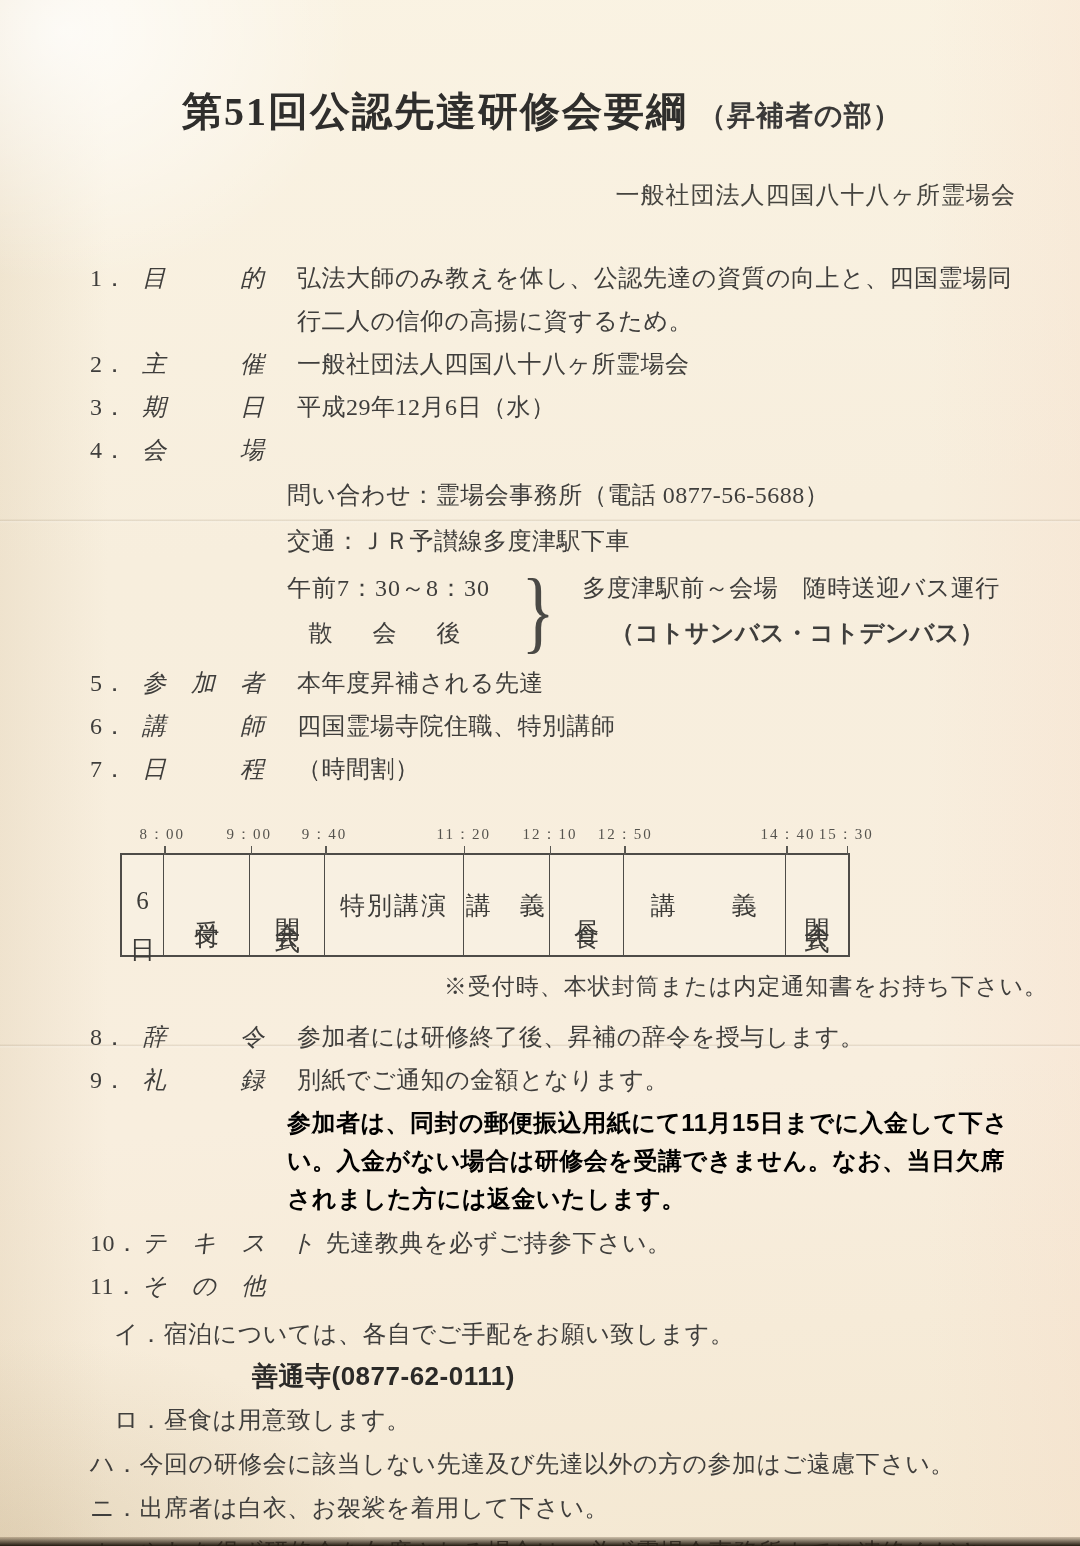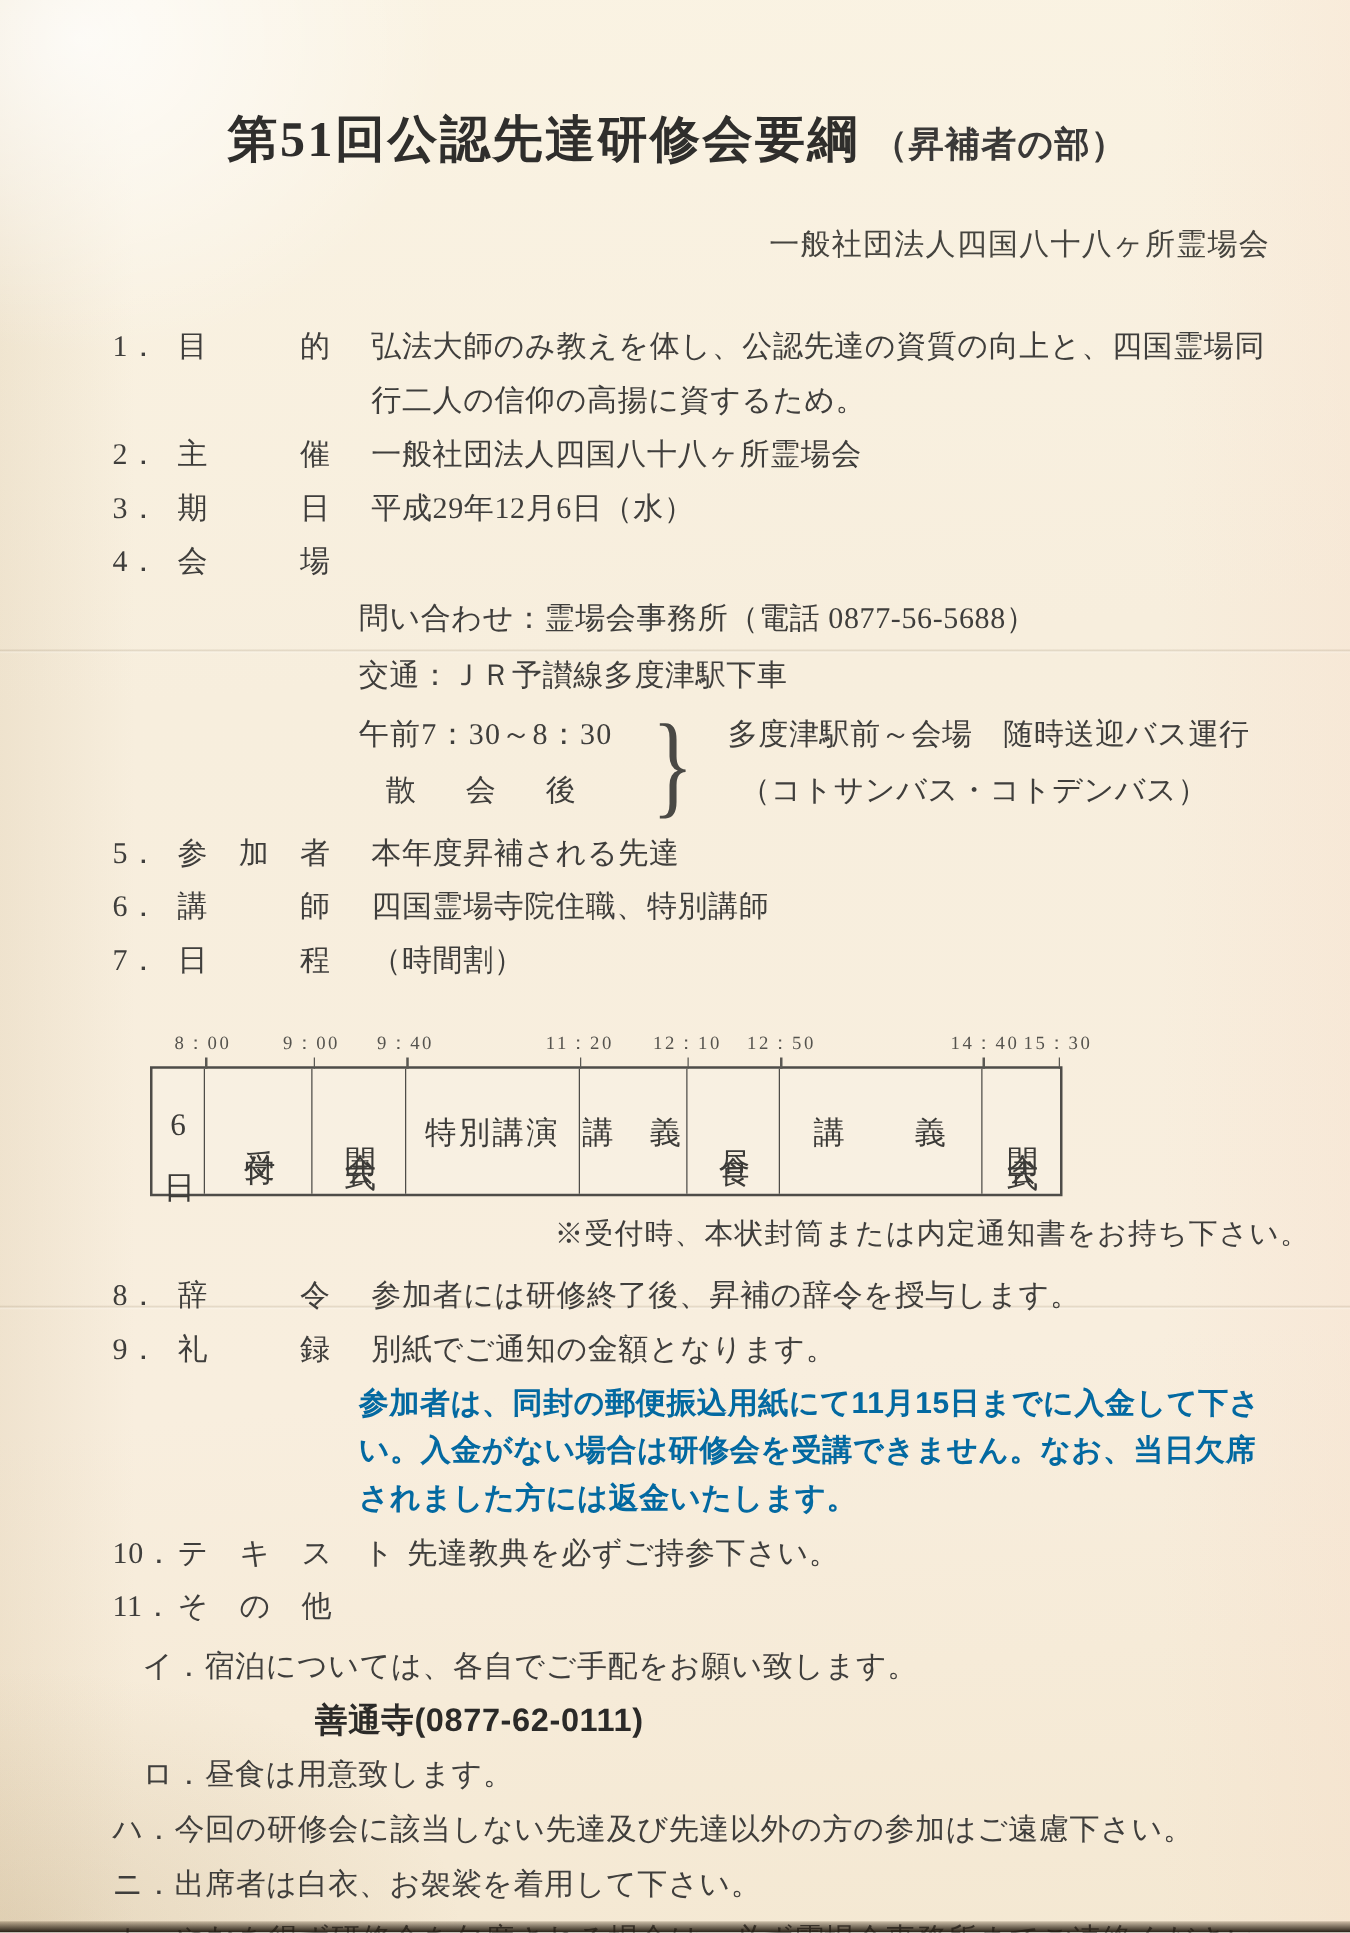--- a/index.html
+++ b/index.html
@@ -29,45 +29,45 @@
   .content{position:absolute;inset:0;padding:84px 32px 0 90px;box-sizing:border-box;}
 
   .title-row{margin:0 0 0 92px;white-space:nowrap;}
   .title-main{font-size:40px;font-weight:bold;letter-spacing:2px;color:#2f2e2c;}
   .title-note{font-size:28px;font-weight:bold;letter-spacing:1px;color:#3a3938;margin-left:10px;}
   .org-line{margin:40px 32px 0 0;text-align:right;font-size:24px;letter-spacing:1px;color:#45443f;}
 
   .items{margin-top:46px;}
   .item{display:flex;align-items:flex-start;font-size:24px;line-height:43px;letter-spacing:0.5px;}
   .item .no{flex:0 0 52px;}
-  .item .label{flex:0 0 145px;white-space:nowrap;margin-right:10px;font-weight:500;}
+  .item .label{flex:0 0 145px;white-space:nowrap;margin-right:10px;font-weight:500;font-style:italic;}
   .item .text{max-width:730px;}
   .indent-block{margin-left:197px;font-size:24px;line-height:46px;letter-spacing:0.5px;}
   .bus-row{display:flex;align-items:center;margin-left:197px;margin-top:2px;}
   .bus-left{font-size:24px;line-height:45px;letter-spacing:1px;}
   .bus-left .l2{text-align:center;letter-spacing:8px;}
   .brace{font-size:92px;font-weight:200;color:#4a4945;margin:0 22px 0 26px;transform:scaleX(0.75);line-height:90px;}
   .bus-right{font-size:24px;line-height:45px;letter-spacing:0.5px;}
-  .bus-right .r2{margin-left:10px;}
+  .bus-right .r2{margin-left:28px;font-weight:bold;}
 
   .schedule-wrap{position:relative;margin:34px 0 0 30px;width:730px;}
   .time-row{position:relative;height:22px;font-size:15px;color:#55534e;}
   .time-row .time{position:absolute;transform:translateX(-50%);letter-spacing:2px;white-space:nowrap;}
   .grid{position:relative;margin-top:6px;display:flex;height:100px;border:2px solid #4e4c48;background:rgba(255,255,255,0.12);}
   .grid .tick{position:absolute;top:-9px;width:1.5px;height:9px;background:#5a5853;}
   .cell{display:flex;align-items:center;justify-content:center;font-size:25px;color:#3c3b38;border-right:1.6px solid #4e4c48;box-sizing:border-box;}
   .cell:last-child{border-right:none;}
   .cell.v{writing-mode:vertical-rl;text-orientation:upright;letter-spacing:5px;}
   .cell.h{letter-spacing:2px;}
   .schedule-note{margin:14px 0 0 80px;font-size:23px;letter-spacing:1px;text-align:right;}
 
   .notice{
     margin:2px 0 4px 197px;max-width:736px;
     font-family:"Liberation Sans","DejaVu Sans",sans-serif;
-    font-weight:bold;font-size:24px;line-height:38px;letter-spacing:0.5px;color:#0369a1;
+    font-weight:bold;font-size:24px;line-height:38px;letter-spacing:0.5px;color:#000000;
   }
   .sub-items{margin-top:4px;}
   .sub-item{display:flex;font-size:24px;line-height:44px;letter-spacing:0.5px;}
   .sub-item .marker{flex:0 0 44px;}
   .sub-item.deep{margin-left:24px;}
   .bold-phone{
     margin:0 0 2px 162px;
     font-family:"Liberation Sans","DejaVu Sans",sans-serif;
     font-weight:bold;font-size:26px;line-height:40px;color:#2b2a28;letter-spacing:0.5px;
   }

